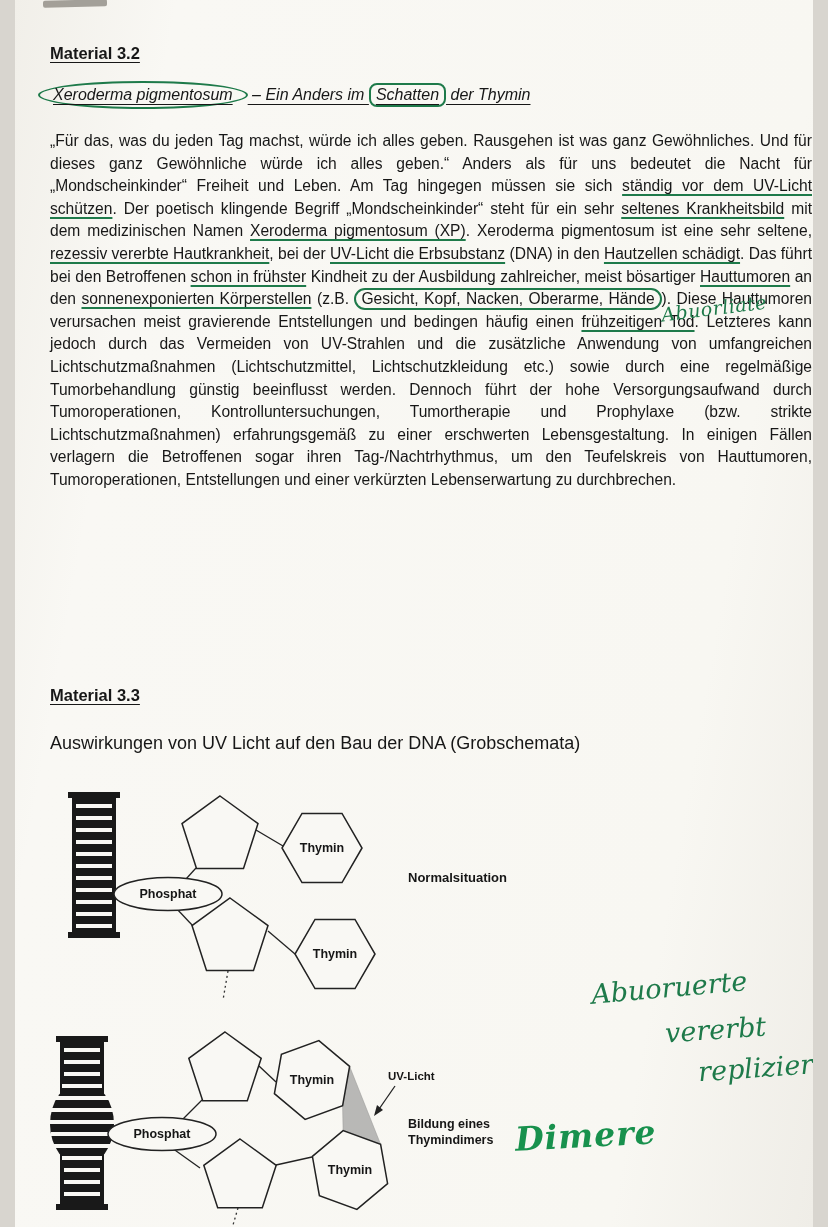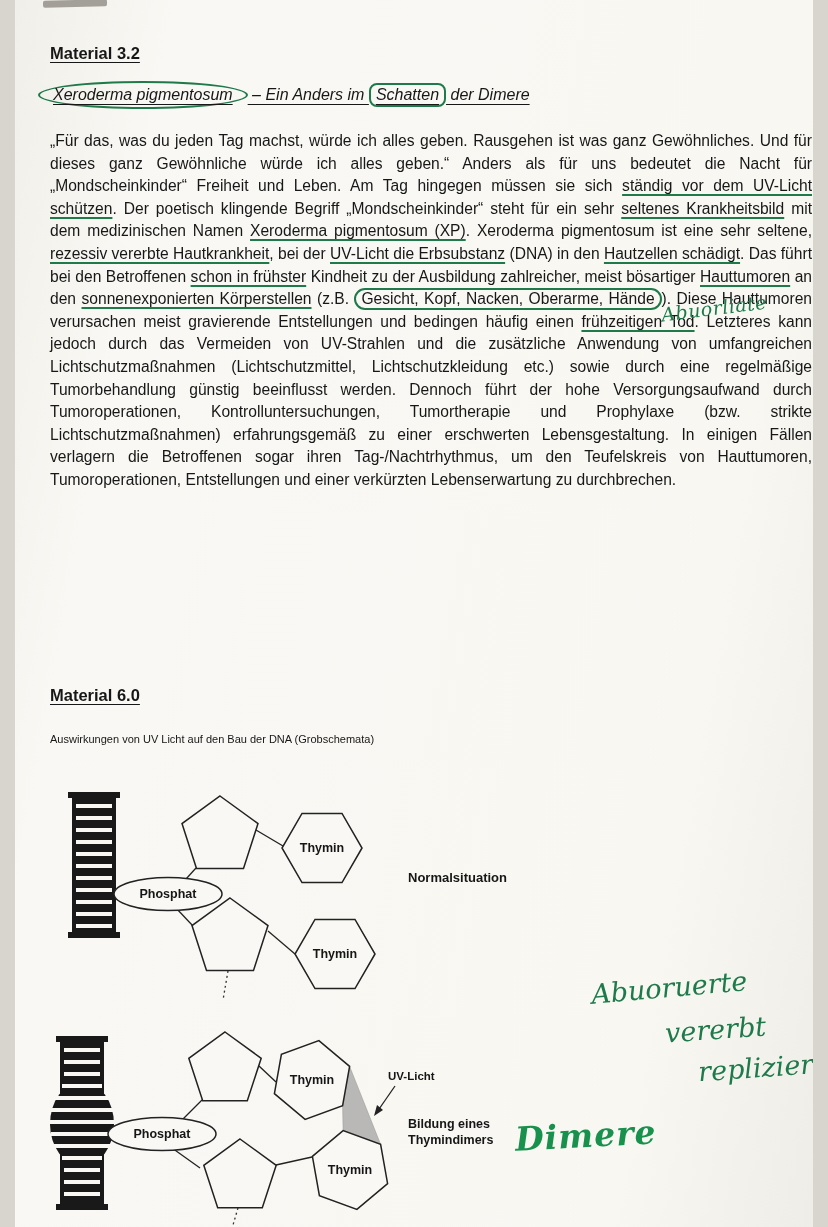--- a/index.html
+++ b/index.html
@@ -14,21 +14,21 @@
   #h33 { top:686px; }
   .title { position:absolute; left:35px; top:86px; font-style:italic; font-size:16px;
     text-decoration:underline; text-underline-offset:4px; white-space:nowrap; }
   .ring { border:2.5px solid #1e7a4a; border-radius:50%; padding:3px 13px 4px; margin-left:-12px; }
   .gbox { border:2.5px solid #1e7a4a; border-radius:8px; padding:1px 5px 2px; }
   .body { position:absolute; left:35px; top:130px; width:762px; margin:0;
     font-size:15.6px; line-height:22.6px; text-align:justify; }
   .u { text-decoration:underline; text-decoration-color:#1e7a4a; text-decoration-thickness:2px;
     text-underline-offset:3px; }
   .c { border:2.5px solid #1e7a4a; border-radius:14px; padding:0 5px 1px; }
-  .caption33 { position:absolute; left:35px; top:733px; font-size:11px; }
+  .caption33 { position:absolute; left:35px; top:733px; font-size:18px; }
   .hand { position:absolute; color:#1e7a4a; font-family:"DejaVu Serif", serif; font-style:italic; }
   #hand-inline { left:646px; top:297px; font-size:19px; transform:rotate(-7deg); letter-spacing:.5px; }
   #hand-l1 { left:576px; top:972px; font-size:27px; transform:rotate(-5deg); white-space:nowrap; }
   #hand-l2 { left:650px; top:1014px; font-size:27px; transform:rotate(-4deg); white-space:nowrap; }
   #hand-l3 { left:683px; top:1052px; font-size:27px; transform:rotate(-4deg); white-space:nowrap; }
   #hand-dimere { left:500px; top:1116px; font-size:33px; font-weight:bold; color:#18914d;
     transform:rotate(-3deg); letter-spacing:1px; }
   #dia1 { position:absolute; left:35px; top:786px; }
   #dia2 { position:absolute; left:35px; top:1022px; }
   .edge-right { position:absolute; left:806px; top:58px; width:2px; height:1075px; background:#c0bcb4; }
@@ -47,27 +47,27 @@
 </head>
 <body>
 
 <div class="page">
 
   <div class="edge-top"></div>
   <div class="edge-right"></div>
 
   <h2 class="h-material" id="h32">Material 3.2</h2>
 
-  <div class="title"><span class="ring"><span>Xeroderma pigmentosum</span></span><span> – Ein Anders im </span><span class="gbox">Schatten</span><span> der Dimere</span></div>
+  <div class="title"><span class="ring"><span>Xeroderma pigmentosum</span></span><span> – Ein Anders im </span><span class="gbox">Schatten</span><span> der Thymin</span></div>
 
   <p class="body"><span class="s">„Für das, was du jeden Tag machst, würde ich alles geben. Rausgehen ist was ganz Gewöhnliches. Und für dieses ganz Gewöhnliche würde ich alles geben.“ Anders als für uns bedeutet die Nacht für „Mondscheinkinder“ Freiheit und Leben. Am Tag hingegen müssen sie sich </span><span class="u">ständig vor dem UV-Licht schützen</span><span class="s">. Der poetisch klingende Begriff „Mondscheinkinder“ steht für ein sehr </span><span class="u">seltenes Krankheitsbild</span><span class="s"> mit dem medizinischen Namen </span><span class="u">Xeroderma pigmentosum (XP)</span><span class="s">. Xeroderma pigmentosum ist eine sehr seltene, </span><span class="u">rezessiv vererbte Hautkrankheit</span><span class="s">, bei der </span><span class="u">UV-Licht die Erbsubstanz</span><span class="s"> (DNA) in den </span><span class="u">Hautzellen schädigt</span><span class="s">. Das führt bei den Betroffenen </span><span class="u">schon in frühster</span><span class="s"> Kindheit zu der Ausbildung zahlreicher, meist bösartiger </span><span class="u">Hauttumoren</span><span class="s"> an den </span><span class="u">sonnenexponierten Körperstellen</span><span class="s"> (z.B. </span><span class="c">Gesicht, Kopf, Nacken, Oberarme, Hände</span><span class="s">). Diese Hauttumoren verursachen meist gravierende Entstellungen und bedingen häufig einen </span><span class="u">frühzeitigen Tod</span><span class="s">. Letzteres kann jedoch durch das Vermeiden von UV-Strahlen und die zusätzliche Anwendung von umfangreichen Lichtschutzmaßnahmen (Lichtschutzmittel, Lichtschutzkleidung etc.) sowie durch eine regelmäßige Tumorbehandlung günstig beeinflusst werden. Dennoch führt der hohe Versorgungsaufwand durch Tumoroperationen, Kontrolluntersuchungen, Tumortherapie und Prophylaxe (bzw. strikte Lichtschutzmaßnahmen) erfahrungsgemäß zu einer erschwerten Lebensgestaltung. In einigen Fällen verlagern die Betroffenen sogar ihren Tag-/Nachtrhythmus, um den Teufelskreis von Hauttumoren, Tumoroperationen, Entstellungen und einer verkürzten Lebenserwartung zu durchbrechen.</span></p>
 
   <div class="hand" id="hand-inline">Abuorliate</div>
 
-  <h2 class="h-material" id="h33">Material 6.0</h2>
+  <h2 class="h-material" id="h33">Material 3.3</h2>
 
   <div class="caption33">Auswirkungen von UV Licht auf den Bau der DNA (Grobschemata)</div>
 
   <svg id="dia1" width="560" height="228" viewBox="0 0 560 228">
     <g transform="translate(22,6)">
       <rect class="ladder" x="-4" y="0" width="52" height="6"></rect>
       <rect class="ladder" x="0" y="4" width="44" height="138"></rect>
       <rect class="ladder" x="-4" y="140" width="52" height="6"></rect>
       <g>
         <line class="rung" x1="4" y1="14" x2="40" y2="14"></line>

